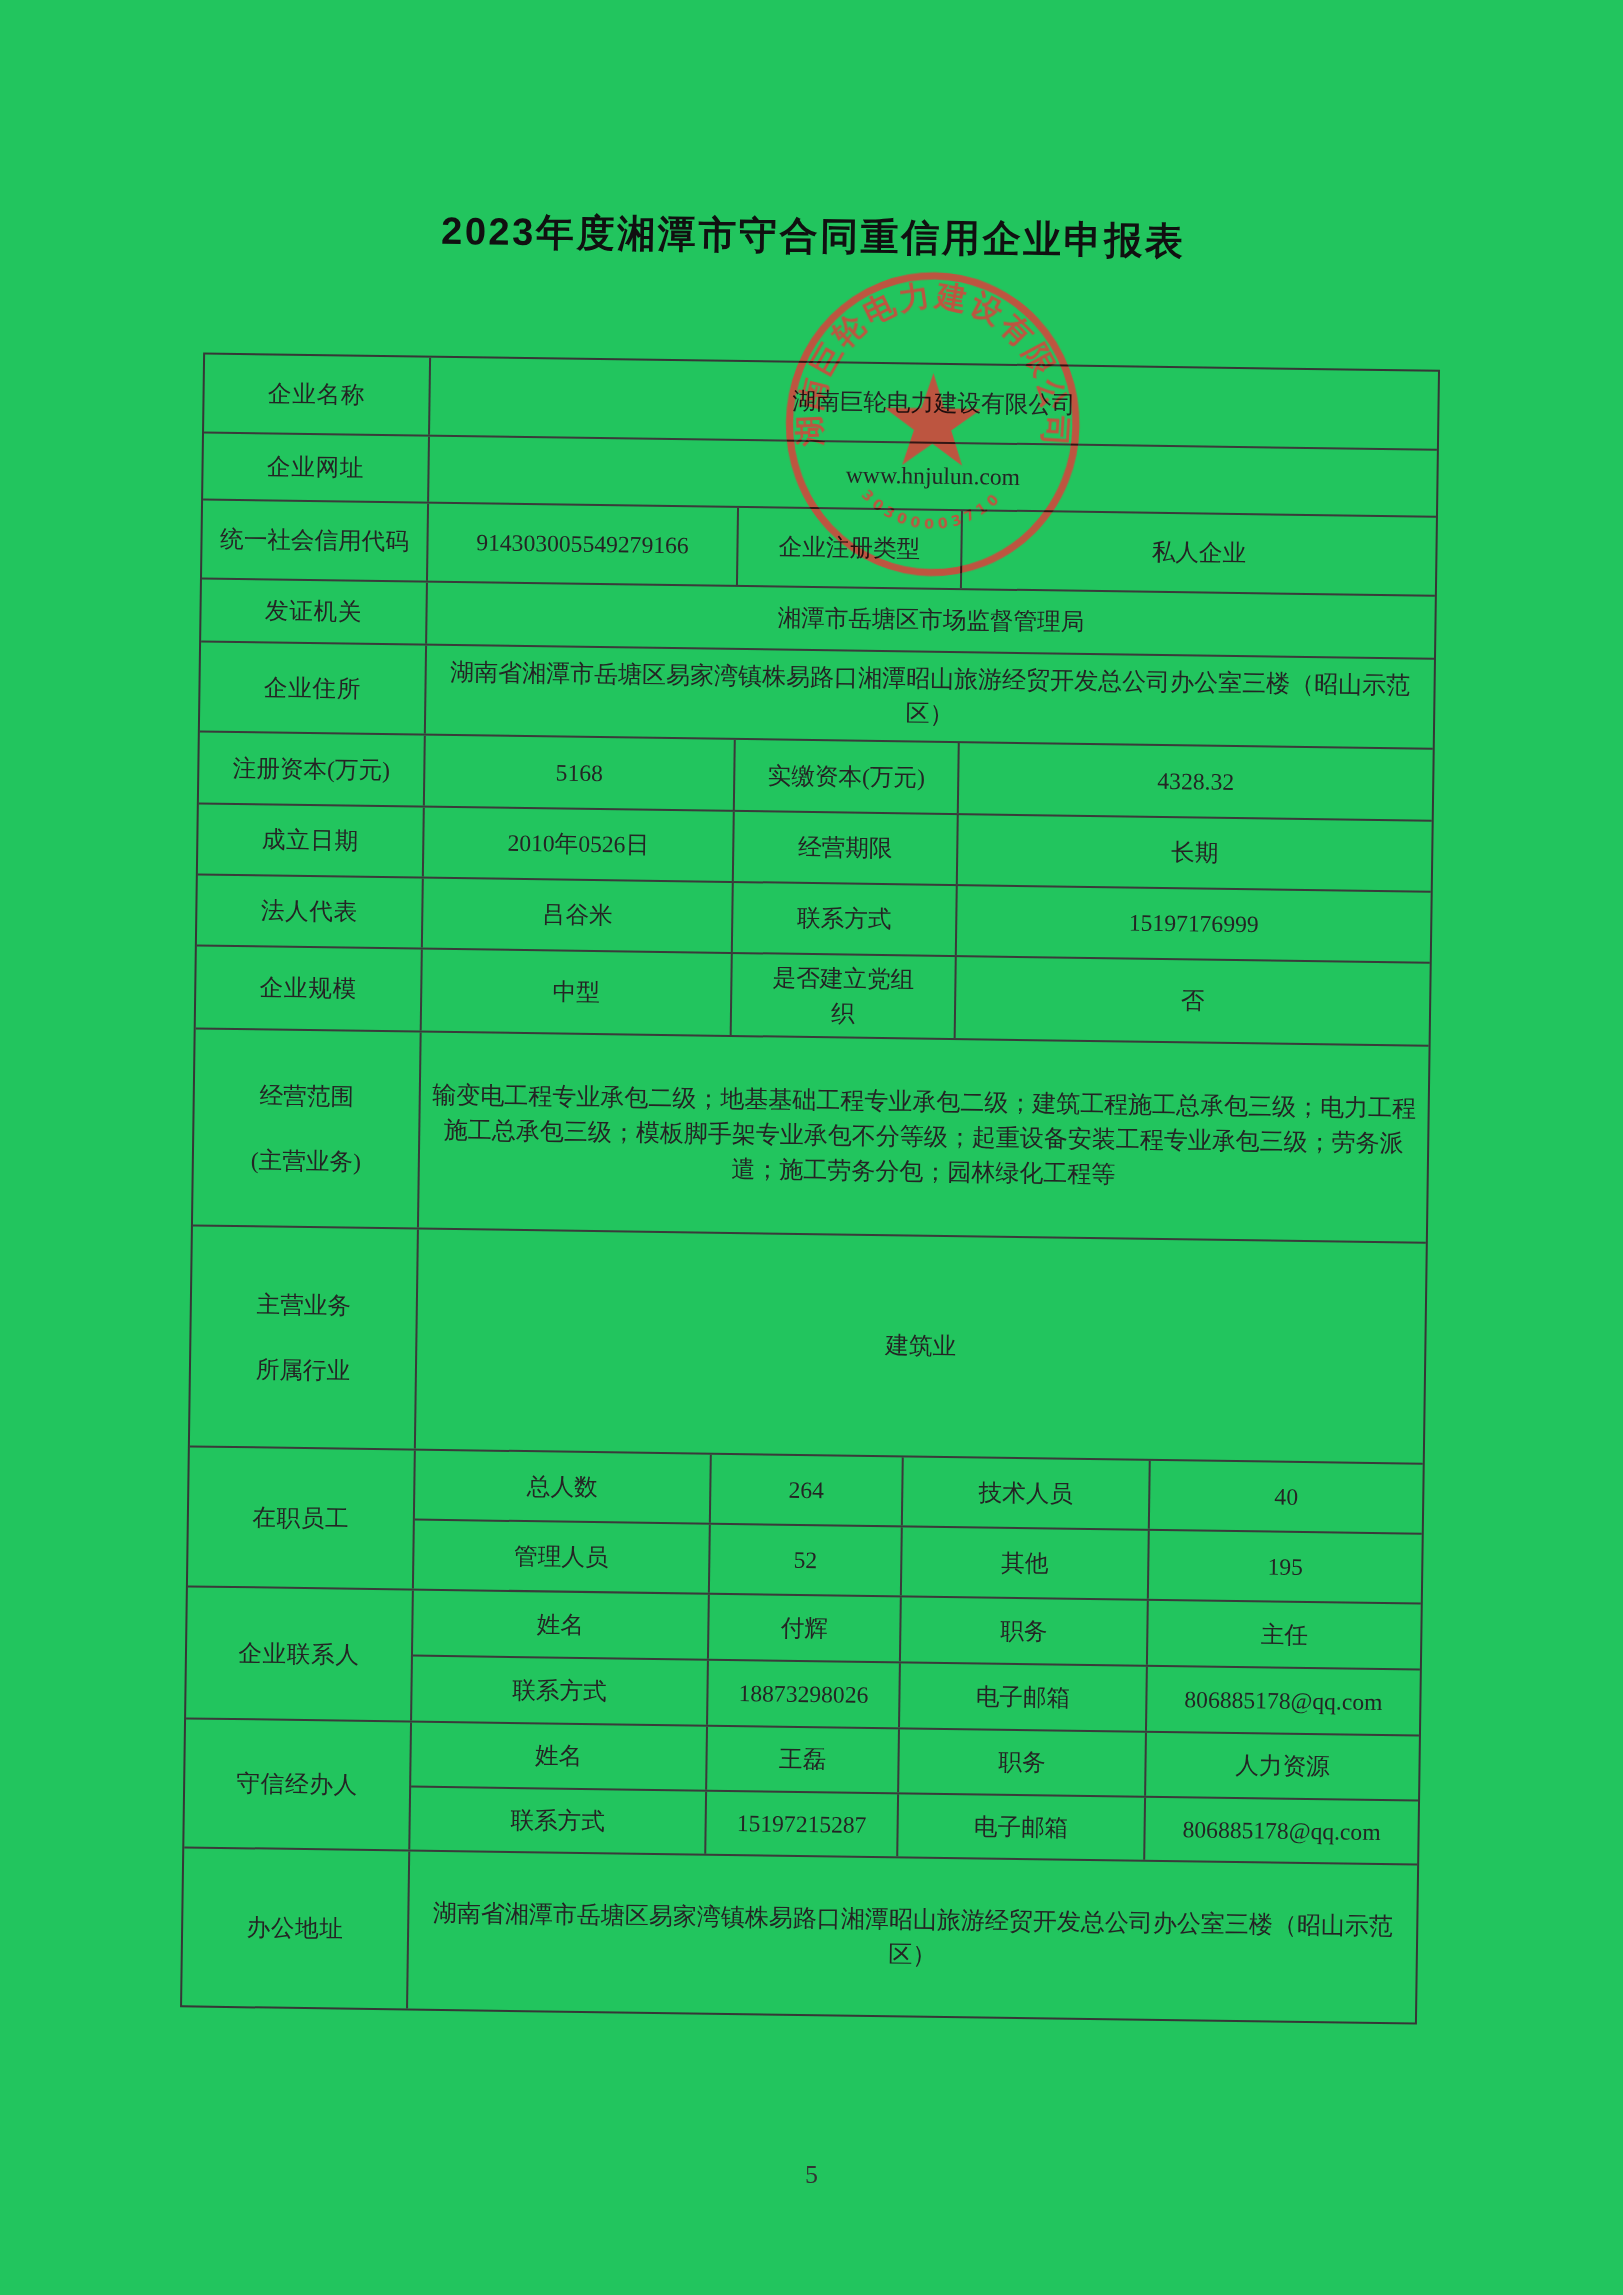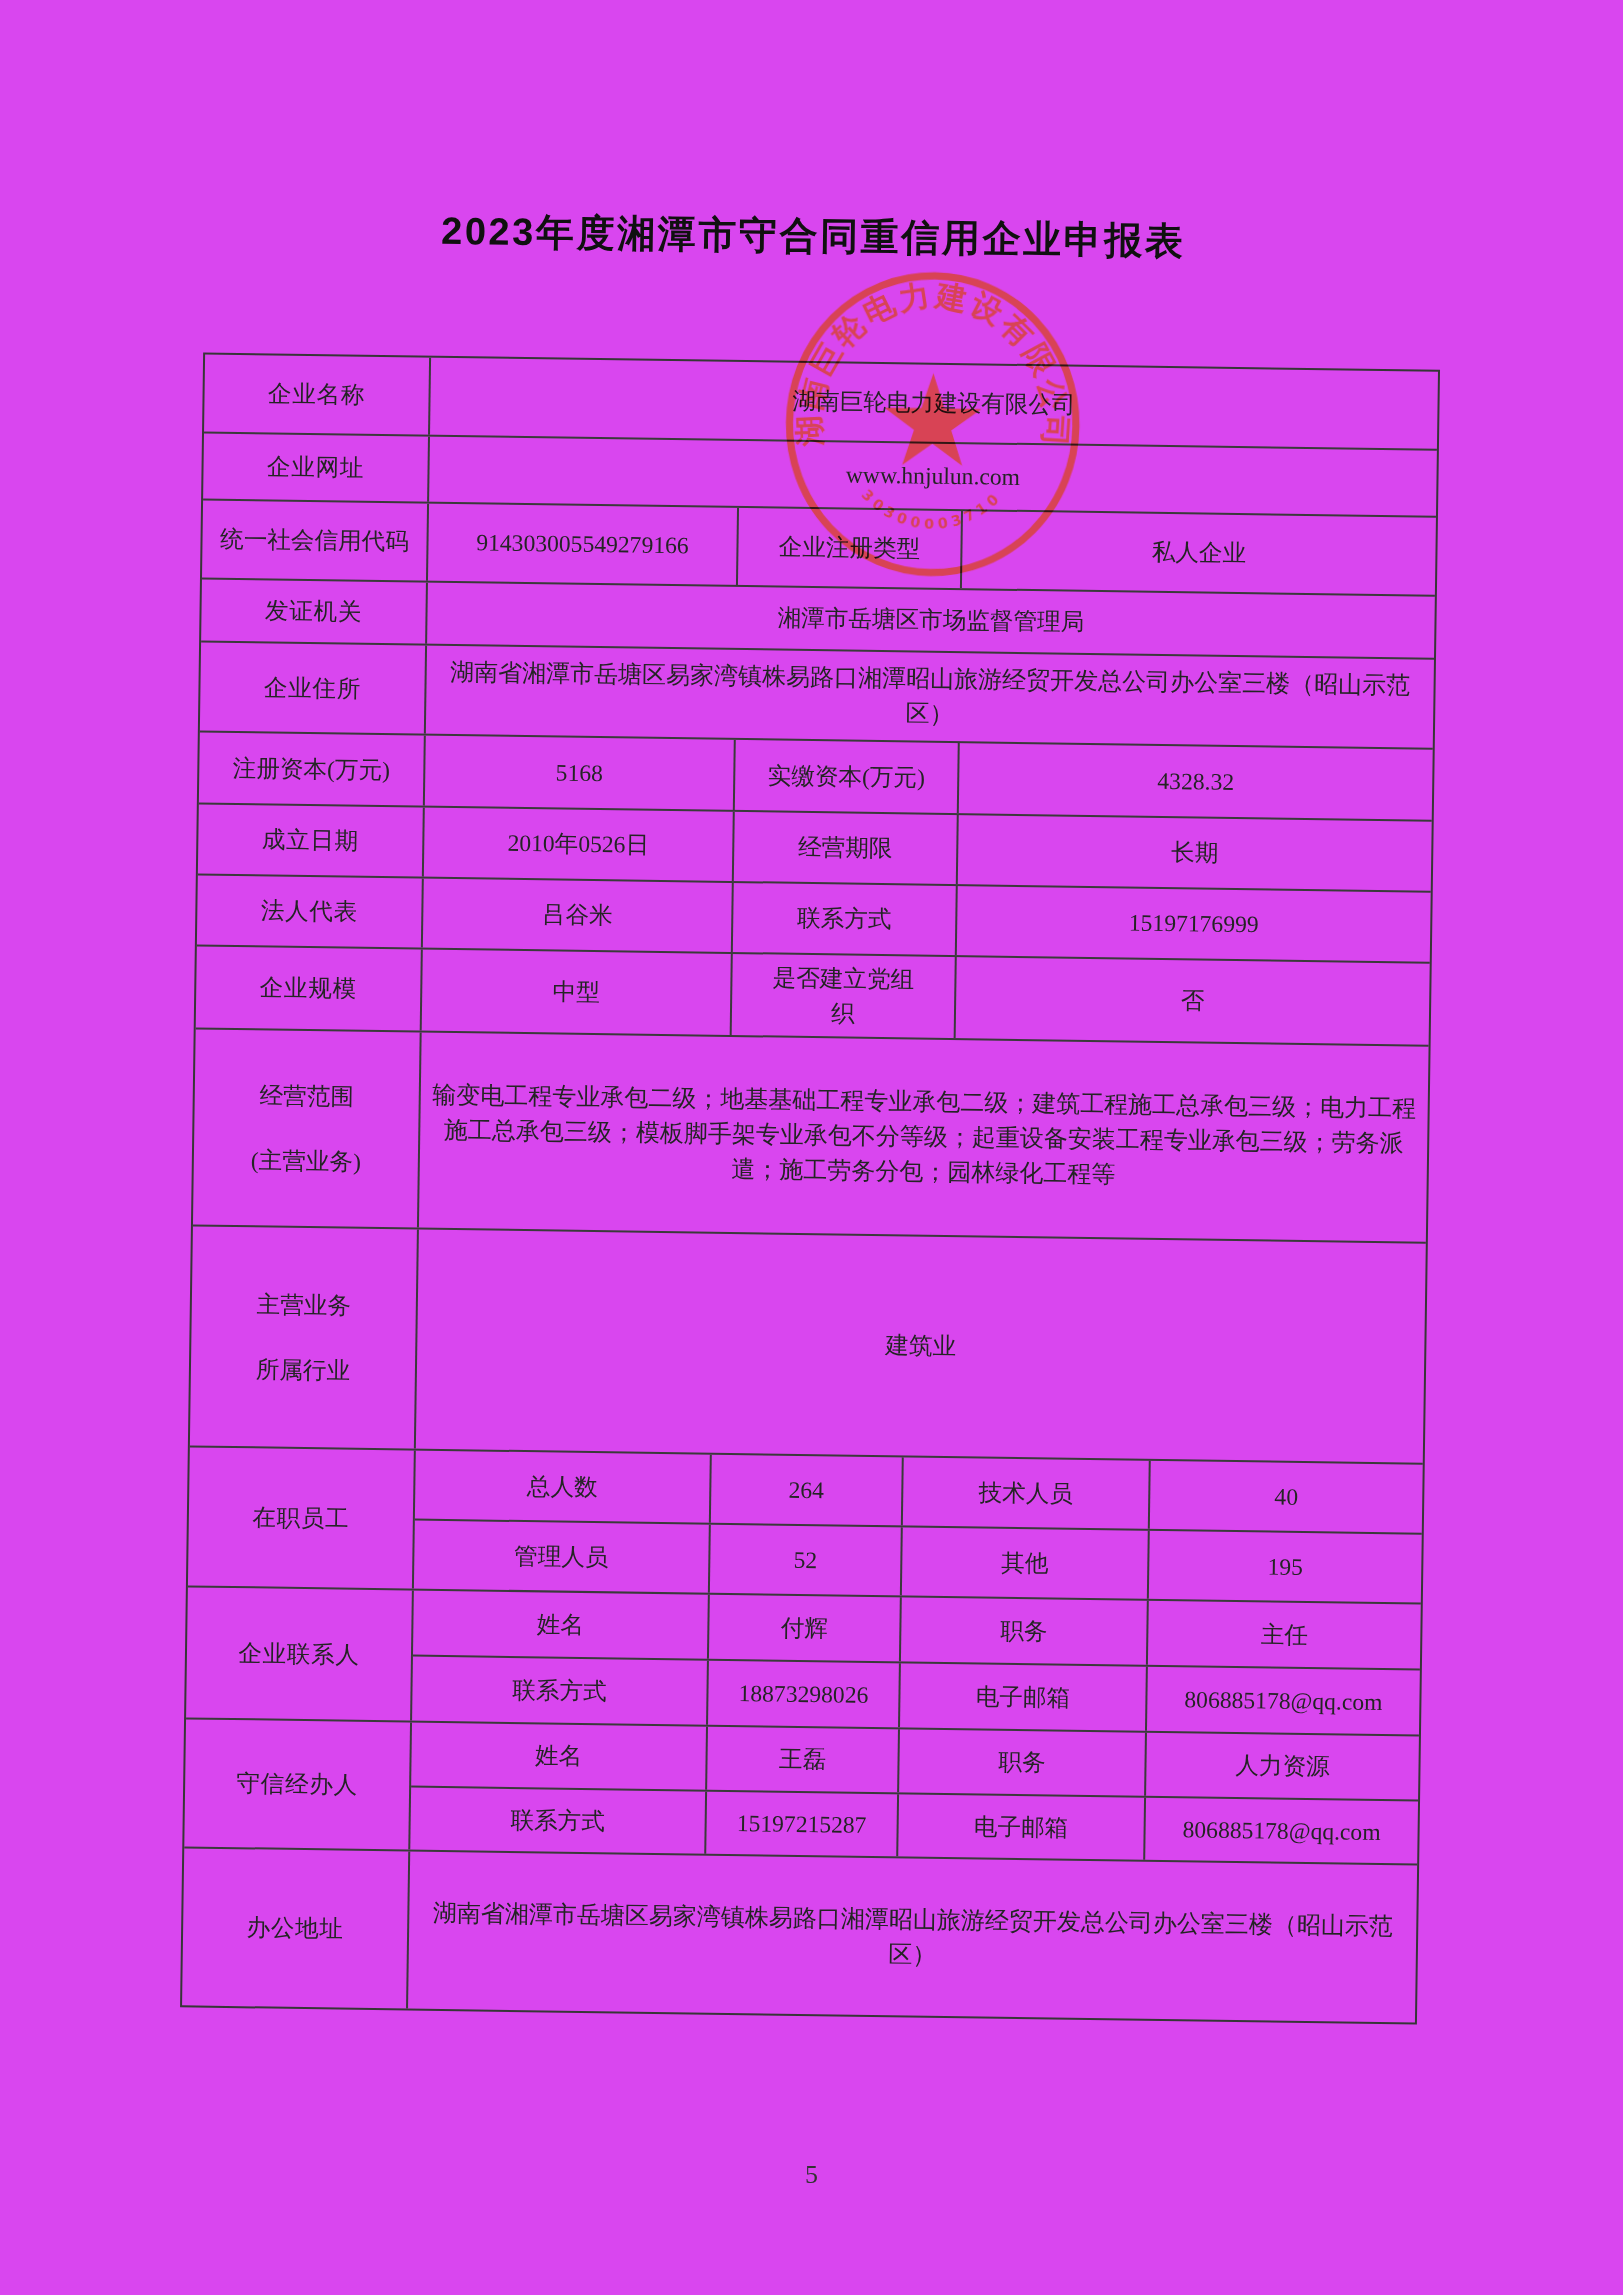--- a/index.html
+++ b/index.html
@@ -1,17 +1,17 @@
 <!DOCTYPE html>
 <html style="font-size:10.5px"><head>
 <meta charset="utf-8">
 <style>
   html,body{margin:0;padding:0;background:#e8e8e8;}
   .page{
-    position:relative;width:1623px;height:2295px;background:#d946ef;
+    position:relative;width:1623px;height:2295px;background:#22c55e;
     font-family:"Liberation Serif","DejaVu Serif",serif;color:#222;overflow:hidden;
   }
   .rot{position:absolute;left:0;top:0;width:1623px;height:2295px;
        transform:rotate(0.8deg);transform-origin:812px 367px;}
   .doc-title{
     position:absolute;top:211px;left:0;width:1623px;text-align:center;
     font-family:"Liberation Sans","DejaVu Sans",sans-serif;
     font-weight:700;font-size:38px;letter-spacing:2.6px;color:#101010;
   }
   .tbl{

